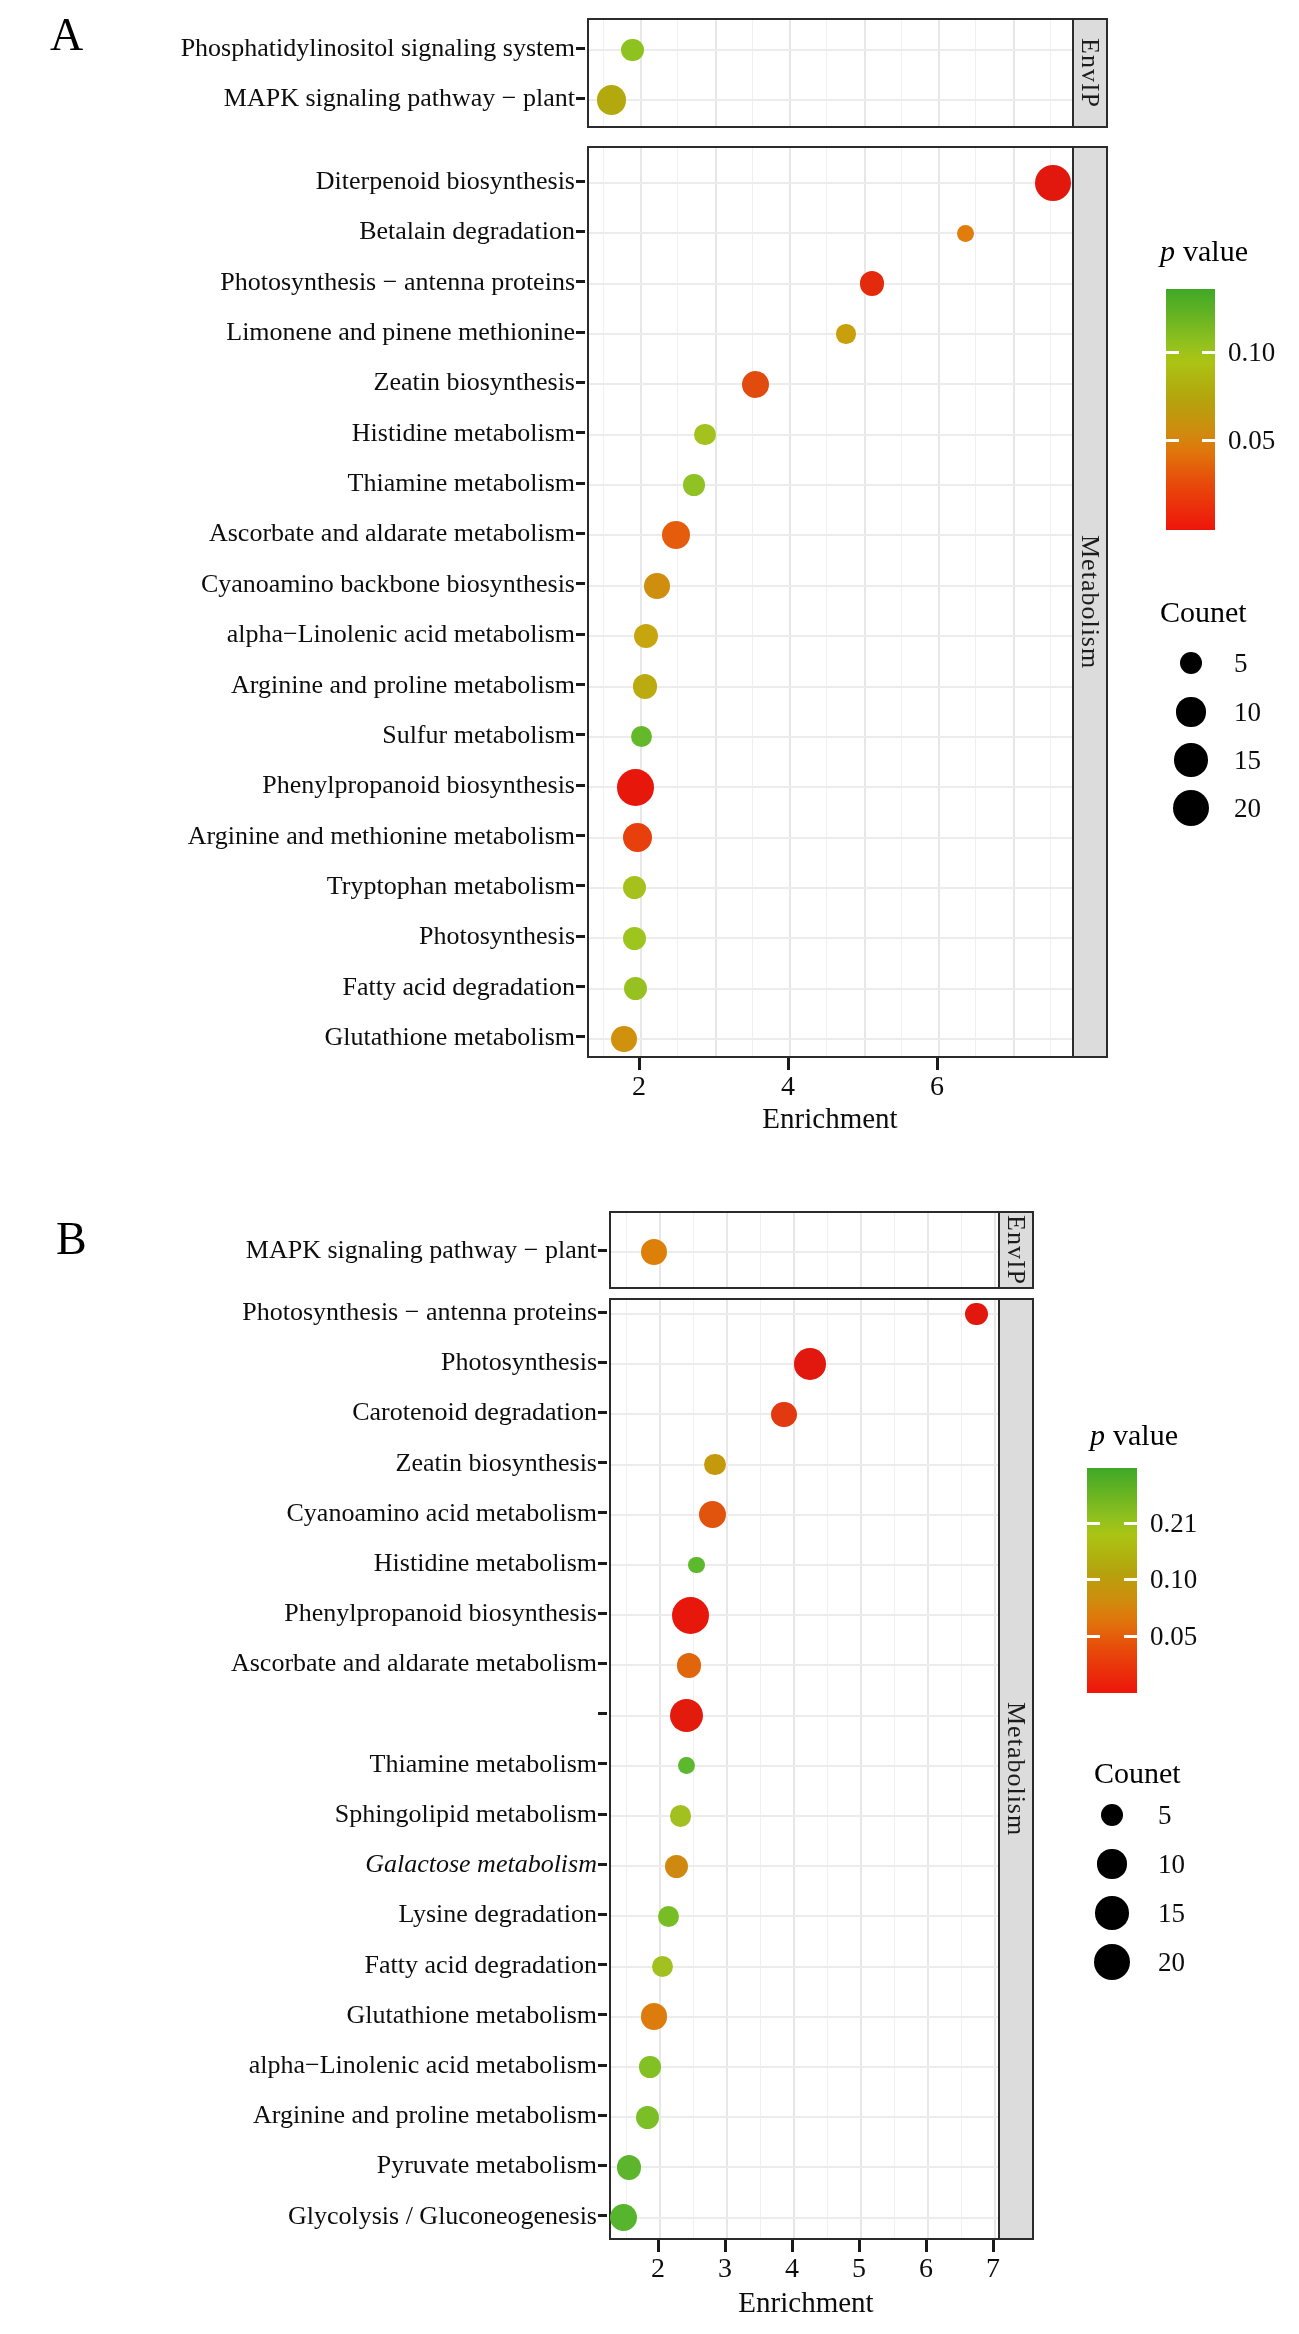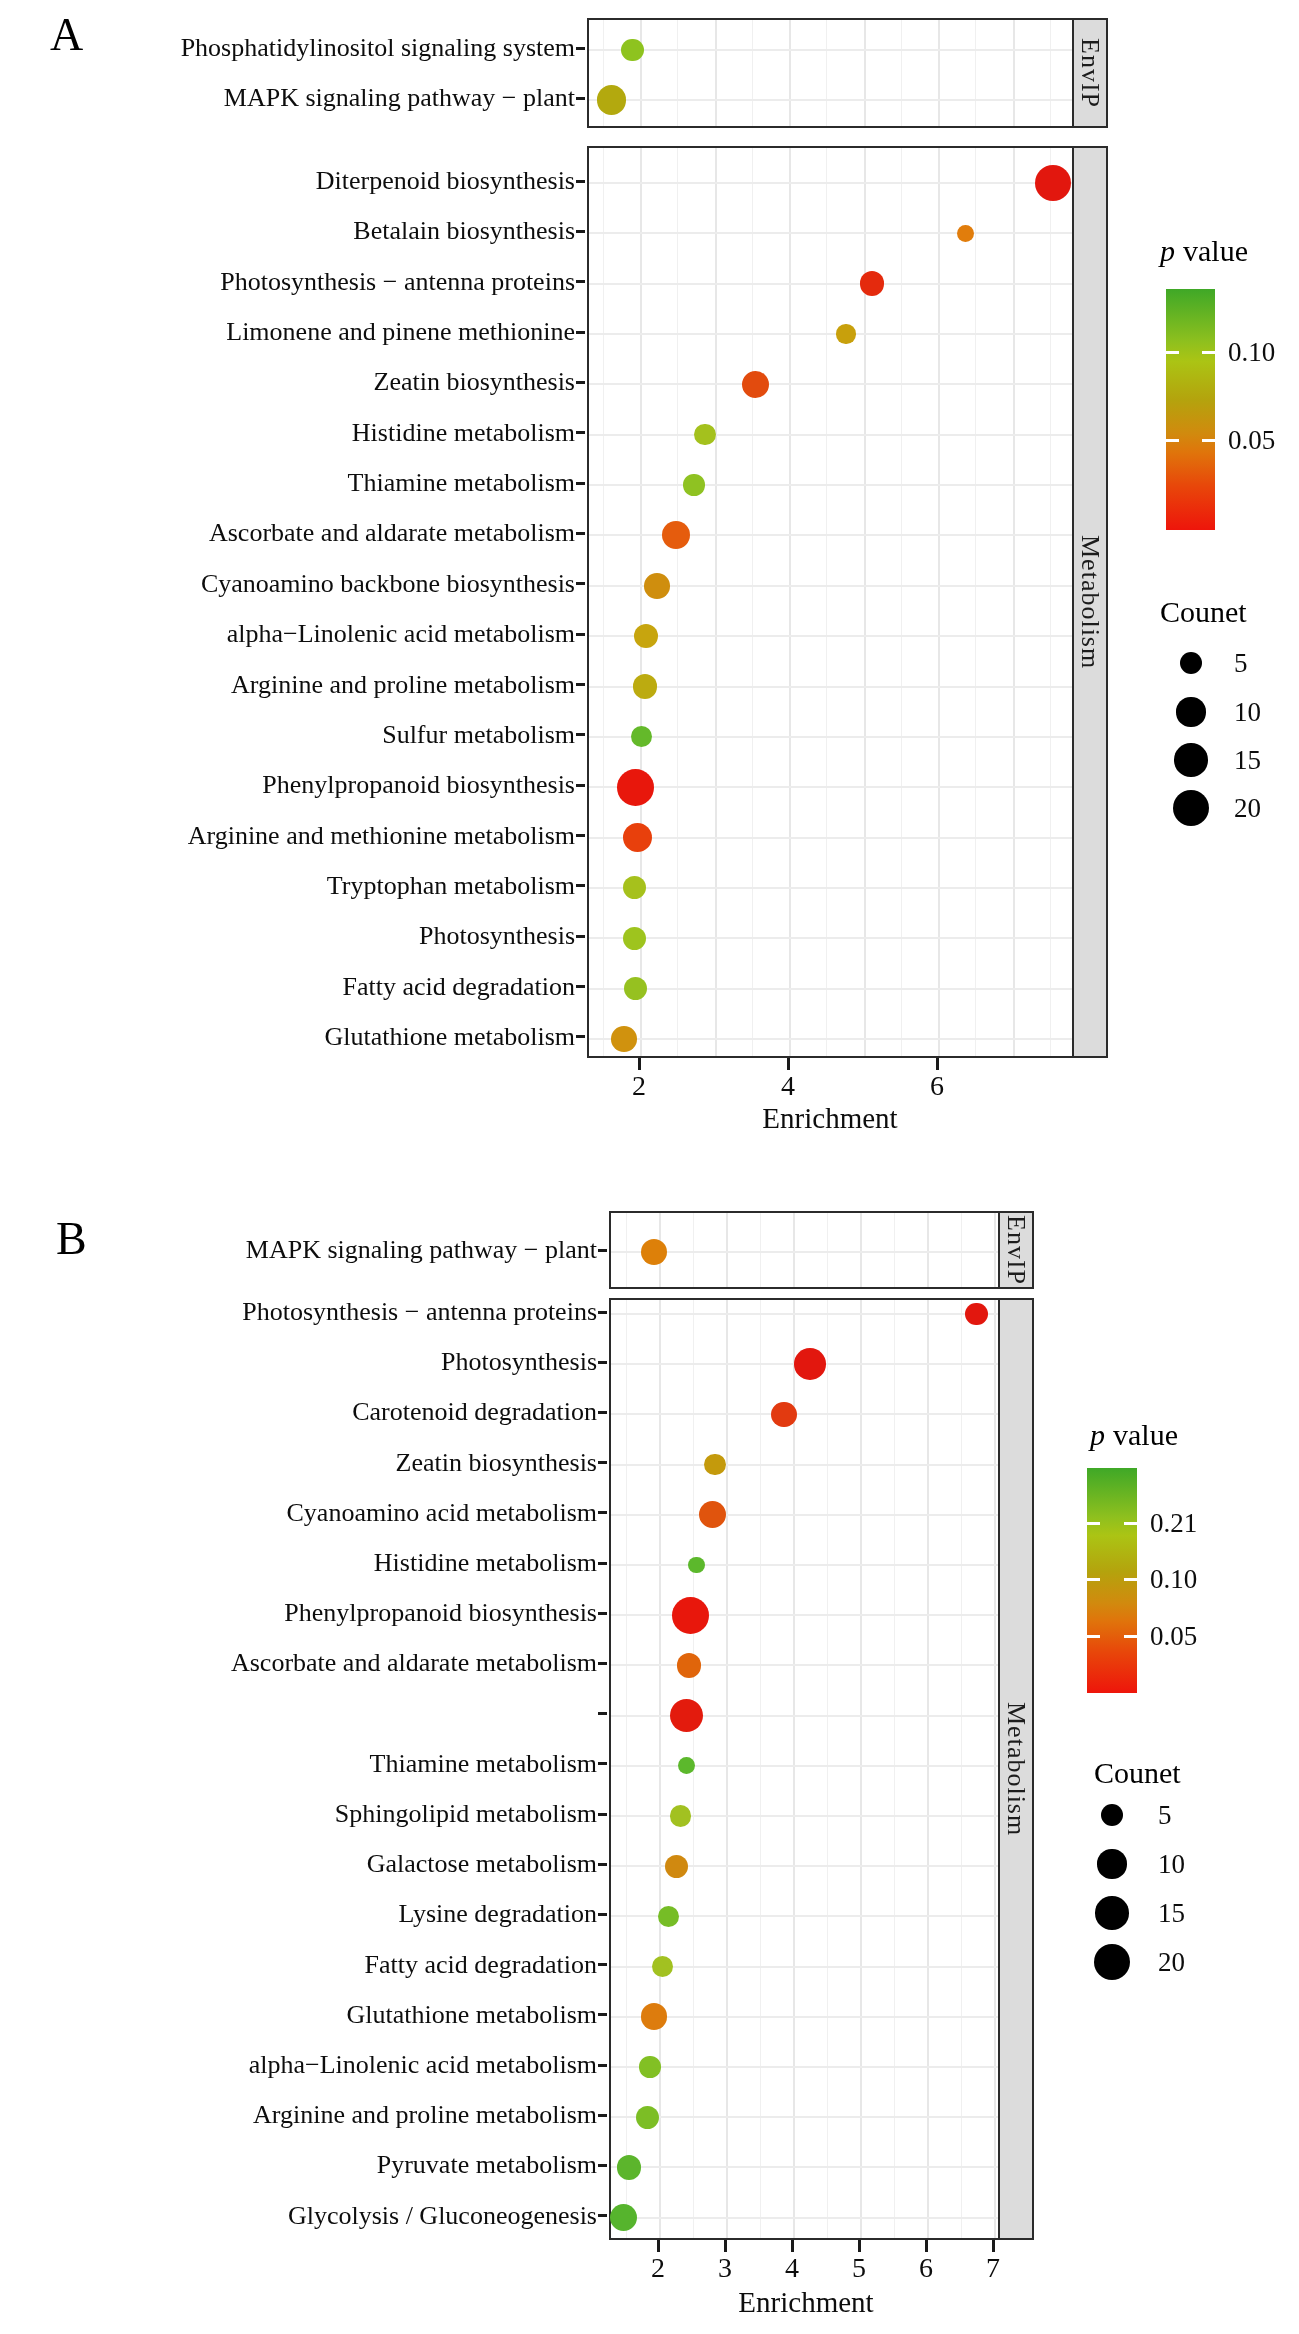--- a/index.html
+++ b/index.html
@@ -106,21 +106,21 @@
       <div class="gridh" style="top: 789.25px;"></div>
       <div class="dot" style="left: 33.8183px; top: 778.773px; width: 22.9534px; height: 22.9534px; background: rgb(158, 196, 30);"></div>
       <div class="gridh" style="top: 839.6px;"></div>
       <div class="dot" style="left: 35.3083px; top: 829.123px; width: 22.9534px; height: 22.9534px; background: rgb(150, 193, 32);"></div>
       <div class="gridh" style="top: 889.95px;"></div>
       <div class="dot" style="left: 21.9973px; top: 878.082px; width: 25.7354px; height: 25.7354px; background: rgb(208, 146, 14);"></div>
     </div>
     <div class="row-tick" style="left: 576px; top: 179.5px;"></div>
     <div class="row-label" style="right: 724px; top: 165px; height: 32px; line-height: 32px;">Diterpenoid biosynthesis</div>
     <div class="row-tick" style="left: 576px; top: 229.85px;"></div>
-    <div class="row-label" style="right: 724px; top: 215.35px; height: 32px; line-height: 32px;">Betalain biosynthesis</div>
+    <div class="row-label" style="right: 724px; top: 215.35px; height: 32px; line-height: 32px;">Betalain degradation</div>
     <div class="row-tick" style="left: 576px; top: 280.2px;"></div>
     <div class="row-label" style="right: 724px; top: 265.7px; height: 32px; line-height: 32px;">Photosynthesis − antenna proteins</div>
     <div class="row-tick" style="left: 576px; top: 330.55px;"></div>
     <div class="row-label" style="right: 724px; top: 316.05px; height: 32px; line-height: 32px;">Limonene and pinene methionine</div>
     <div class="row-tick" style="left: 576px; top: 380.9px;"></div>
     <div class="row-label" style="right: 724px; top: 366.4px; height: 32px; line-height: 32px;">Zeatin biosynthesis</div>
     <div class="row-tick" style="left: 576px; top: 431.25px;"></div>
     <div class="row-label" style="right: 724px; top: 416.75px; height: 32px; line-height: 32px;">Histidine metabolism</div>
     <div class="row-tick" style="left: 576px; top: 481.6px;"></div>
     <div class="row-label" style="right: 724px; top: 467.1px; height: 32px; line-height: 32px;">Thiamine metabolism</div>
@@ -262,21 +262,21 @@
     <div class="row-tick" style="left: 598px; top: 1611.7px;"></div>
     <div class="row-label" style="right: 702px; top: 1597.2px; height: 32px; line-height: 32px;">Phenylpropanoid biosynthesis</div>
     <div class="row-tick" style="left: 598px; top: 1661.9px;"></div>
     <div class="row-label" style="right: 702px; top: 1647.4px; height: 32px; line-height: 32px;">Ascorbate and aldarate metabolism</div>
     <div class="row-tick" style="left: 598px; top: 1712.1px;"></div>
     <div class="row-tick" style="left: 598px; top: 1762.3px;"></div>
     <div class="row-label" style="right: 702px; top: 1747.8px; height: 32px; line-height: 32px;">Thiamine metabolism</div>
     <div class="row-tick" style="left: 598px; top: 1812.5px;"></div>
     <div class="row-label" style="right: 702px; top: 1798px; height: 32px; line-height: 32px;">Sphingolipid metabolism</div>
     <div class="row-tick" style="left: 598px; top: 1862.7px;"></div>
-    <div class="row-label" style="right: 702px; top: 1848.2px; height: 32px; line-height: 32px;">Galactose metabolism</div>
+    <div class="row-label" style="right: 702px; top: 1848.2px; height: 32px; line-height: 32px; font-style: italic;">Galactose metabolism</div>
     <div class="row-tick" style="left: 598px; top: 1912.9px;"></div>
     <div class="row-label" style="right: 702px; top: 1898.4px; height: 32px; line-height: 32px;">Lysine degradation</div>
     <div class="row-tick" style="left: 598px; top: 1963.1px;"></div>
     <div class="row-label" style="right: 702px; top: 1948.6px; height: 32px; line-height: 32px;">Fatty acid degradation</div>
     <div class="row-tick" style="left: 598px; top: 2013.3px;"></div>
     <div class="row-label" style="right: 702px; top: 1998.8px; height: 32px; line-height: 32px;">Glutathione metabolism</div>
     <div class="row-tick" style="left: 598px; top: 2063.5px;"></div>
     <div class="row-label" style="right: 702px; top: 2049px; height: 32px; line-height: 32px;">alpha−Linolenic acid metabolism</div>
     <div class="row-tick" style="left: 598px; top: 2113.7px;"></div>
     <div class="row-label" style="right: 702px; top: 2099.2px; height: 32px; line-height: 32px;">Arginine and proline metabolism</div>

